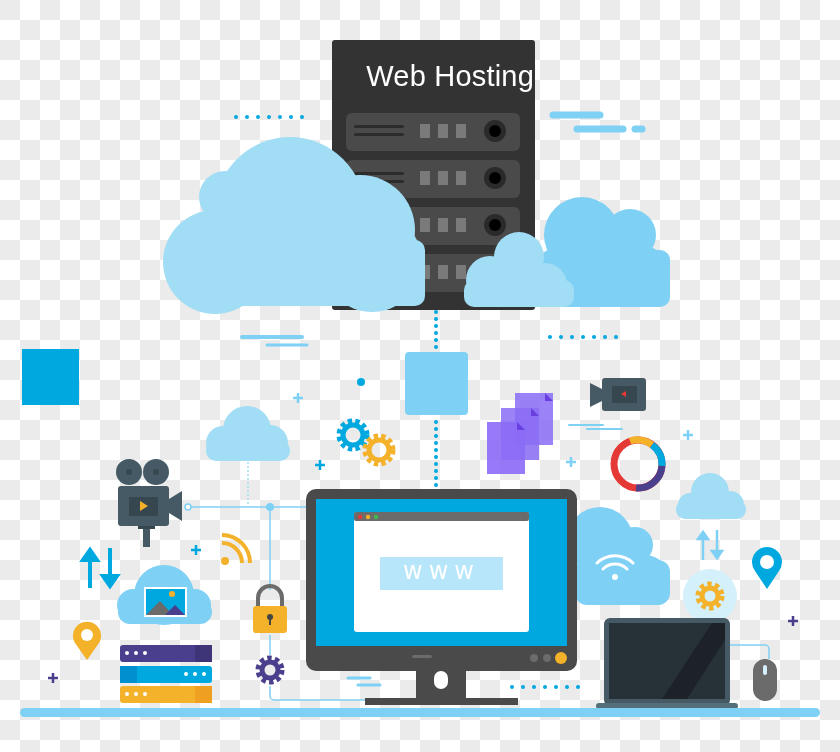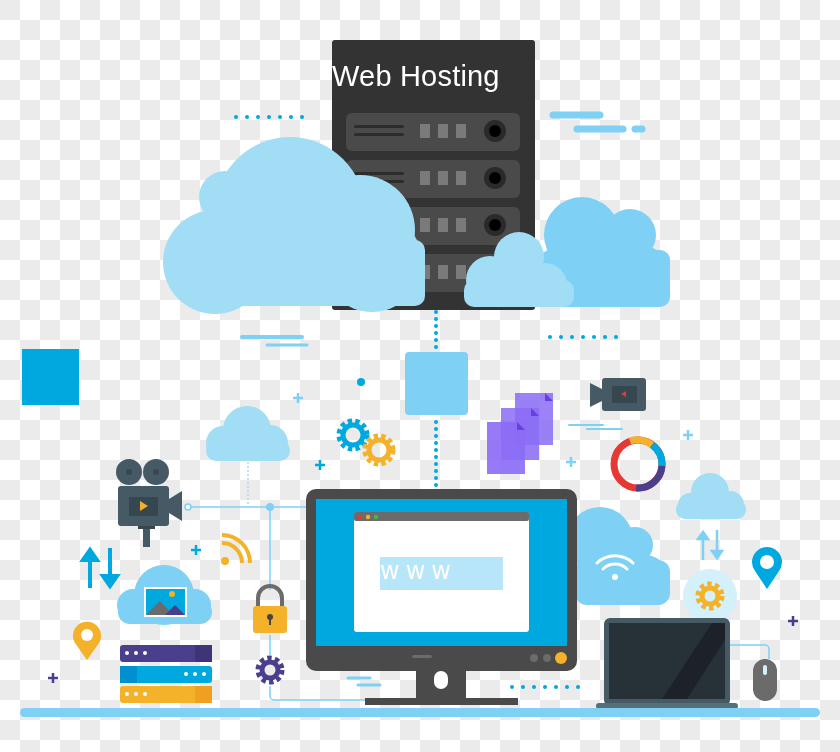--- a/index.html
+++ b/index.html
@@ -8,27 +8,27 @@
     background-color: #ffffff;
     background-image:
       linear-gradient(45deg, #ebebeb 25%, transparent 25%, transparent 75%, #ebebeb 75%),
       linear-gradient(45deg, #ebebeb 25%, transparent 25%, transparent 75%, #ebebeb 75%);
     background-size: 40px 40px;
     background-position: 20px 0, 0 20px;
     font-family: "Liberation Sans", sans-serif;
   }
   svg.stage { position: absolute; left: 0; top: 0; }
   .server-title {
-    position: absolute; left: 332px; top: 60px; width: 202px; text-align: left;
+    position: absolute; left: 332px; top: 60px; width: 202px; text-align: right;
     color: #ffffff; font-size: 29px; font-family: "Liberation Sans", sans-serif;
     letter-spacing: 0.2px;
   }
   .www-label {
     position: absolute; left: 380px; top: 555px; width: 123px; height: 33px;
-    text-align: left; line-height: 33px; color: #ffffff; font-size: 24px;
+    text-align: center; line-height: 33px; color: #ffffff; font-size: 24px;
     letter-spacing: 6px; font-family: "DejaVu Sans", sans-serif;
   }
 </style>
 </head>
 <body>
 
 <svg class="stage" width="840" height="752" viewBox="0 0 840 752">
 
   <g fill="#00a8e0">
     <g>

